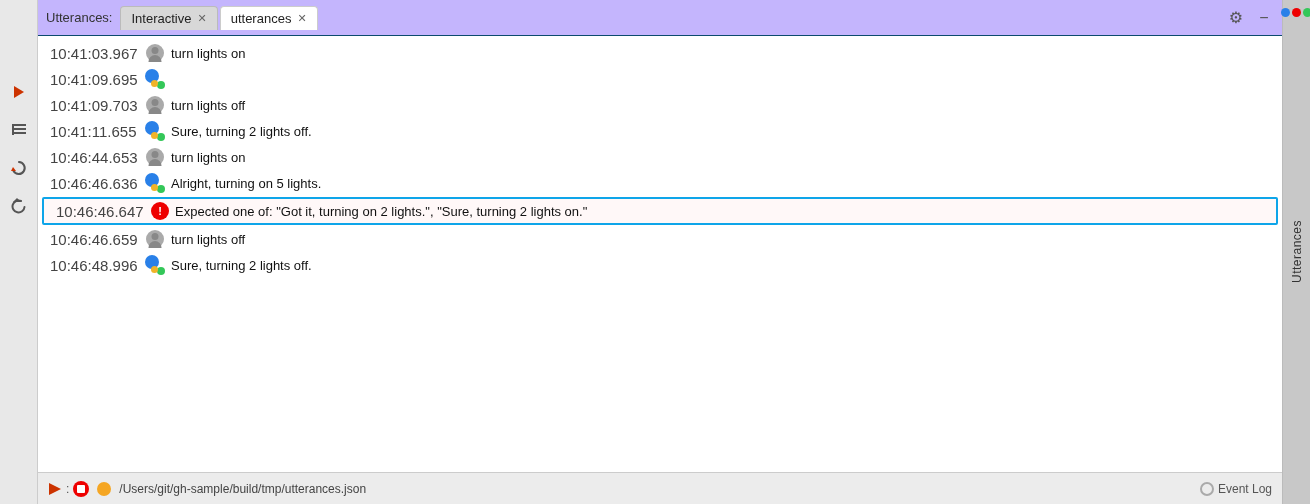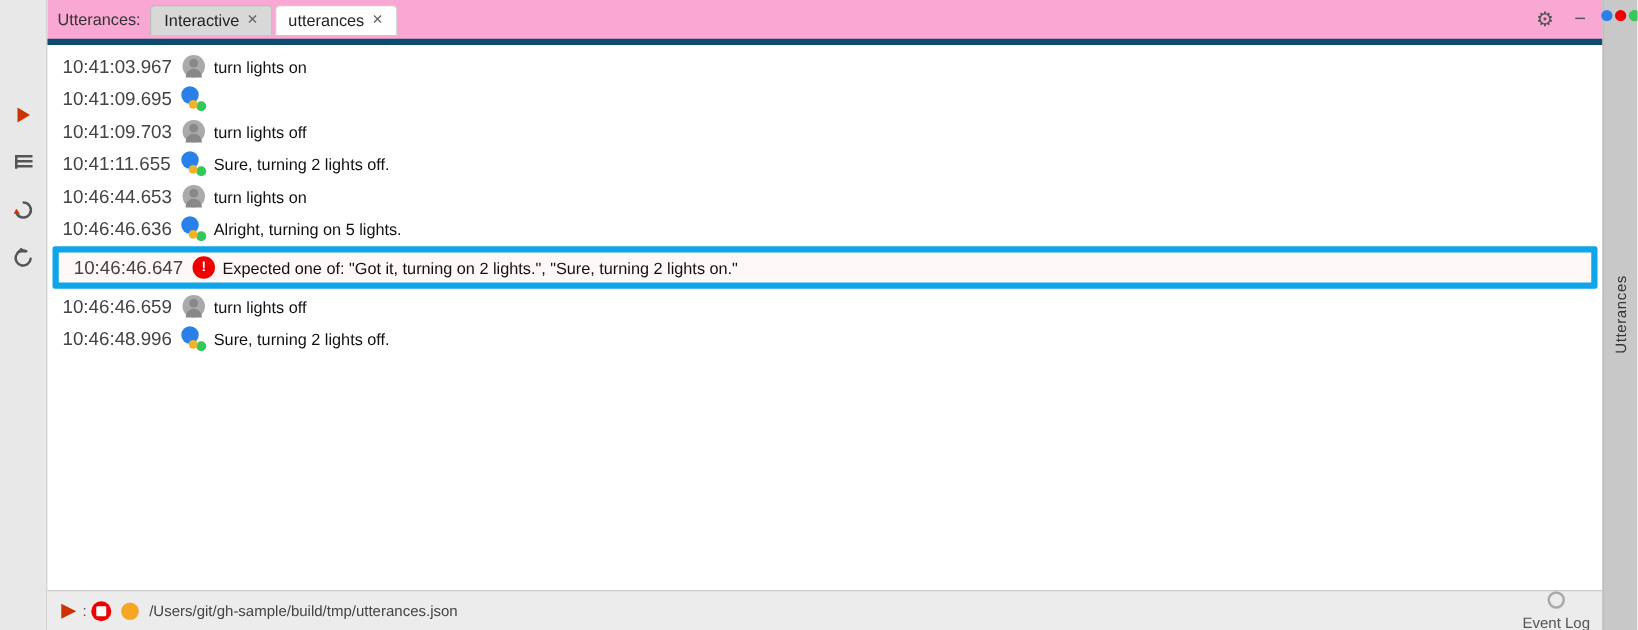--- a/index.html
+++ b/index.html
@@ -41,22 +41,22 @@
       flex: 1;
       display: flex;
       flex-direction: column;
       background: #ffffff;
     }
 
     
     .tab-bar {
       display: flex;
       align-items: center;
-      background: #f9a8d4;
-      border-bottom: 5px solid #0c4a6e;
+      background: #c4b5fd;
+      border-bottom: 1px solid #0c4a6e;
       padding: 0 8px;
       height: 36px;
       min-height: 36px;
     }
     .tab-label-prefix {
       color: #333;
       font-size: 13px;
       margin-right: 8px;
       font-weight: 400;
     }
@@ -110,21 +110,21 @@
     }
     .utterance-row {
       display: flex;
       align-items: center;
       padding: 3px 8px 3px 12px;
       min-height: 26px;
       font-size: 13px;
       color: #111;
     }
     .utterance-row.highlighted {
-      border: 5px solid #0ea5e9;
+      border: 2px solid #0ea5e9;
       background: #fff8f8;
       margin: 1px 4px;
       border-radius: 2px;
     }
     .utterance-row.normal {
       padding: 3px 8px 3px 12px;
     }
     .timestamp {
       color: #444;
       font-variant-numeric: tabular-nums;
@@ -240,26 +240,25 @@
       background: #f5a623;
       border-radius: 50%;
       flex-shrink: 0;
     }
     .bottom-path {
       color: #444;
       font-size: 12px;
     }
     .event-log-area {
       display: flex;
-      align-items: center;
+      align-items: flex-start;
       gap: 4px;
       margin-left: auto;
       cursor: pointer;
       color: #555;
-      flex-direction: column;
     }
     .event-log-circle {
       width: 14px;
       height: 14px;
       border: 2px solid #aaa;
       border-radius: 50%;
       flex-shrink: 0;
     }
 
     

